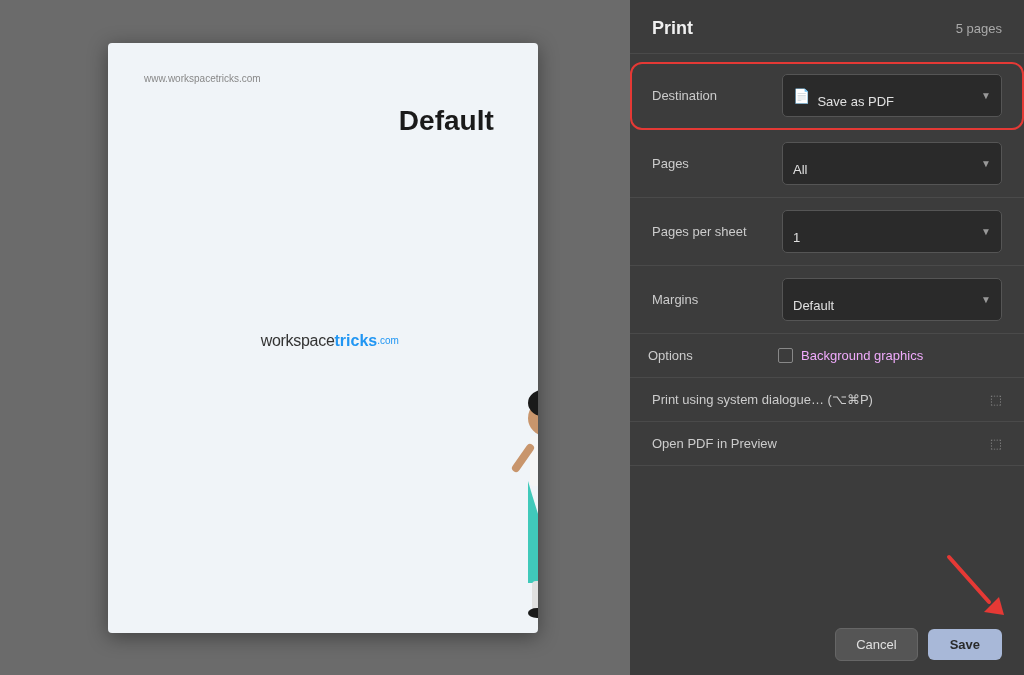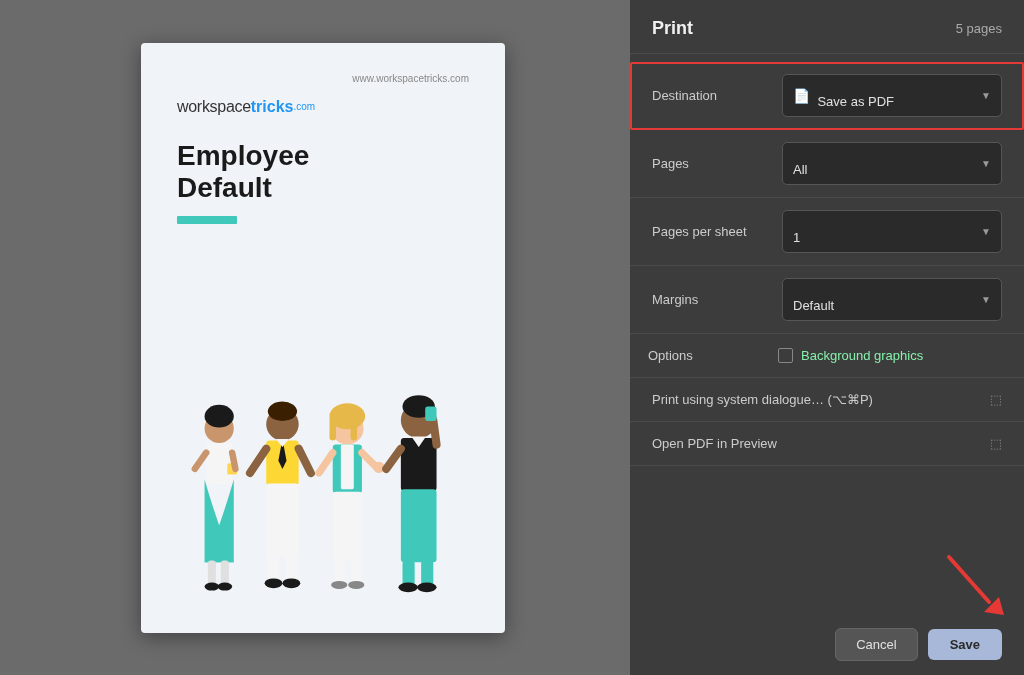--- a/index.html
+++ b/index.html
@@ -16,28 +16,27 @@
     .preview-pane {
       flex: 0 0 630px;
       display: flex;
       align-items: center;
       justify-content: center;
       background: #6b6b6b;
       padding: 20px;
     }
 
     .document-preview {
-      width: 364px;
+      width: 430px;
       height: 590px;
       background: #f0f4f8;
       border-radius: 4px;
       box-shadow: 0 4px 20px rgba(0,0,0,0.4);
       padding: 30px 36px 0 36px;
       display: flex;
-      flex-direction: column;
       overflow: hidden;
       margin-left: 16px;
     }
 
     .doc-website {
       font-size: 10px;
       color: #888;
       text-align: right;
       margin-bottom: 14px;
     }
@@ -139,21 +138,21 @@
     .print-row {
       display: flex;
       align-items: center;
       padding: 12px 22px;
       border-bottom: 1px solid #4a4a4a;
     }
 
     .print-row.destination-row {
       outline: 2.5px solid #e53935;
       outline-offset: -2px;
-      border-radius: 2px;
+      border-radius: 12px;
       background: #3c3c3c;
     }
 
     .print-row-label {
       flex: 0 0 130px;
       font-size: 13px;
       color: #ccc;
     }
 
     .print-row-value {
@@ -214,21 +213,21 @@
     .checkbox {
       width: 15px;
       height: 15px;
       border: 1.5px solid #888;
       border-radius: 2px;
       background: transparent;
     }
 
     .checkbox-label {
       font-size: 13px;
-      color: #86efac;
+      color: #f0abfc;
     }
 
     .link-row {
       display: flex;
       align-items: center;
       justify-content: space-between;
       padding: 14px 22px;
       border-bottom: 1px solid #4a4a4a;
       cursor: pointer;
     }
@@ -286,21 +285,21 @@
 
 <div class="preview-pane">
   <div class="document-preview">
     <div class="doc-website">www.workspacetricks.com</div>
     <div class="doc-logo">
       <span class="doc-logo-workspace">workspace</span>
         <span class="doc-logo-tricks">tricks</span>
         <span class="doc-logo-com">.com</span>
     </div>
     <div class="doc-title">
-      <span>Employee</span><br>
+      <br>
       <span>Default</span>
     </div>
     <div class="doc-underline"></div>
     <div class="doc-illustration">
 
       <svg class="illustration-svg" viewBox="0 0 360 320" xmlns="http://www.w3.org/2000/svg">
 
         <circle cx="52" cy="105" r="18" fill="#c8956c"></circle>
 
         <ellipse cx="52" cy="90" rx="18" ry="14" fill="#1a1a1a"></ellipse>

